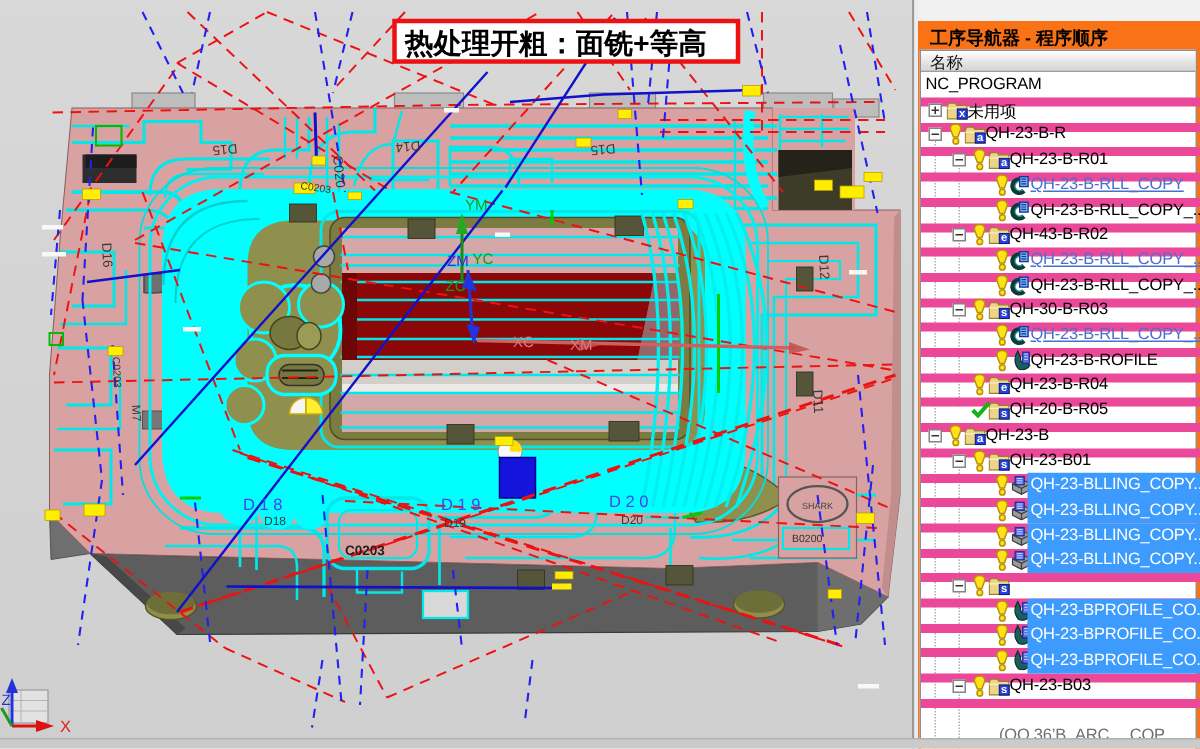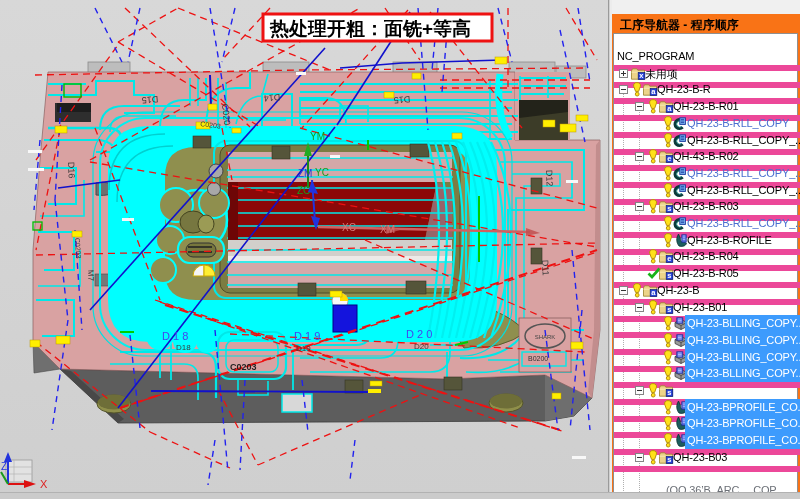--- a/index.html
+++ b/index.html
@@ -10,21 +10,21 @@
 #ptitle{position:absolute;left:8px;top:3px;font-size:12px;font-weight:bold;color:#000;}
 #tree{position:absolute;left:1px;top:19px;width:185px;height:480px;background:#fff;
  border:1px solid #8f8f8f;border-bottom:none;box-sizing:border-box;}
 #thead{position:absolute;left:0;top:0;width:183px;height:14px;
  background:linear-gradient(#ffffff,#e3e3e3 60%,#d6d6d6);border-bottom:1px solid #9d9d9d;
  font-size:11px;padding:0px 0 0 6px;box-sizing:border-box;color:#111;}
 .row{position:absolute;left:0;width:205px;height:17px;font-size:11px;letter-spacing:-0.15px;color:#000;
  border-bottom:6px solid #ec4899;white-space:nowrap;overflow:hidden;}
 .lbl{position:absolute;top:2px;}
 .sel{position:absolute;top:0px;height:16px;background:#3d9bfd;color:#fff;padding:2px 3px 0 2px;}
-.blu{color:#4a6fd0;}
+.blu{color:#4a6fd0;text-decoration:underline;}
 .eb{position:absolute;top:4px;width:9px;height:9px;background:#fcfcfc;border:1px solid #848484;box-sizing:border-box;}
 .eb:before{content:"";position:absolute;left:1px;top:3px;width:5px;height:1px;background:#333;}
 .eb.plus:after{content:"";position:absolute;left:3px;top:1px;width:1px;height:5px;background:#333;}
 #bstrip{position:absolute;left:0;top:492px;width:800px;height:7px;background:#cbcbcb;border-top:1px solid #b2b2b2;box-sizing:border-box;}
 </style>
 </head>
 <body>
 <div id="stage">
 <svg id="gfx" width="612" height="499" viewBox="0 0 612 499">
 <defs>
@@ -320,20 +320,21 @@
 <text x="1" y="470" font-size="10" fill="#2233dd" font-family="Liberation Sans">Z</text>
 <line x1="8" y1="484" x2="1" y2="472" stroke="#1a9a1a" stroke-width="2"></line>
 <rect x="608" y="0" width="1.5" height="499" fill="#9a9a9a"></rect>
 <rect x="609.5" y="0" width="2.5" height="499" fill="#ececec"></rect>
 <rect x="263" y="14" width="229" height="27" fill="#ffffff" stroke="#ee1111" stroke-width="3"></rect>
 <text x="270" y="35" font-size="19" font-weight="bold" fill="#000" font-family="Liberation Sans">热处理开粗：面铣+等高</text>
 </svg>
 <div id="panel">
  <div id="ptitle">工序导航器 - 程序顺序</div>
  <div id="tree">
+ <div id="thead">名称</div>
  <div style="position:absolute;left:9px;top:59px;height:428px;border-left:1px dotted #b0b0b0"></div>
 <div style="position:absolute;left:25px;top:76px;height:161px;border-left:1px dotted #b0b0b0"></div>
 <div style="position:absolute;left:25px;top:276px;height:192px;border-left:1px dotted #b0b0b0"></div>
 <div class="row" style="top:14.0px">
           <span class="lbl" style="left:3px">NC_PROGRAM</span>
         </div>
 <div class="row" style="top:30.7px">
           <span class="eb plus" style="left:5px"></span>
           <svg style="position:absolute;left:17px;top:3px" width="15" height="12" viewBox="0 0 15 12">
             <path d="M0.5 2.8 L0.5 11.2 L13.5 11.2 L13.5 2.2 L6.8 2.2 L5.8 0.8 L1.5 0.8Z" fill="#ecd489" stroke="#99802a" stroke-width="0.8"></path>
@@ -442,21 +443,21 @@
           <svg style="position:absolute;left:34px;top:1px" width="11" height="15" viewBox="0 0 11 15">
             <path d="M5 0.6 C7.6 0.6 9 2.2 8.4 4.4 L6.6 9.4 L3.6 9.4 L1.7 4.4 C1.1 2.2 2.6 0.6 5 0.6Z" fill="#ffe11a" stroke="#b8900a" stroke-width="1"></path>
             <circle cx="5.2" cy="12.1" r="1.9" fill="#ffe11a" stroke="#b8900a" stroke-width="1"></circle>
           </svg>
           <svg style="position:absolute;left:45px;top:3px" width="15" height="12" viewBox="0 0 15 12">
             <path d="M0.5 2.8 L0.5 11.2 L13.5 11.2 L13.5 2.2 L6.8 2.2 L5.8 0.8 L1.5 0.8Z" fill="#ecd489" stroke="#99802a" stroke-width="0.8"></path>
             <path d="M0.5 4.2 L13.5 4.2" stroke="#fdf0c0" stroke-width="0.8"></path>
             <rect x="7.2" y="4.6" width="6.6" height="6.8" fill="#2742d8" stroke="#0a1a77" stroke-width="0.7"></rect>
             <text x="10.3" y="9.9" font-size="7.5" font-weight="bold" fill="#fff" text-anchor="middle" font-family="Liberation Sans">s</text>
           </svg>
-          <span class="lbl" style="left:59px">QH-23-B-R03</span>
+          <span class="lbl" style="left:59px">QH-30-B-R03</span>
         </div>
 <div class="row" style="top:181.0px">
           <svg style="position:absolute;left:49px;top:1px" width="11" height="15" viewBox="0 0 11 15">
             <path d="M5 0.6 C7.6 0.6 9 2.2 8.4 4.4 L6.6 9.4 L3.6 9.4 L1.7 4.4 C1.1 2.2 2.6 0.6 5 0.6Z" fill="#ffe11a" stroke="#b8900a" stroke-width="1"></path>
             <circle cx="5.2" cy="12.1" r="1.9" fill="#ffe11a" stroke="#b8900a" stroke-width="1"></circle>
           </svg>
           <svg style="position:absolute;left:59px;top:2px" width="13" height="14" viewBox="0 0 13 14">
             <path d="M9.2 3.6 A4.4 4.4 0 1 0 9.6 10.2" stroke="#0c3a3a" stroke-width="3.2" fill="none"></path>
             <path d="M8.8 4.4 A3.2 3.2 0 1 0 9 9.4" stroke="#2e9898" stroke-width="0.9" fill="none"></path>
             <rect x="6.8" y="0.8" width="5.6" height="6.6" fill="#7ab2f0" stroke="#16369c" stroke-width="0.9"></rect>
@@ -492,21 +493,21 @@
 <div class="row" style="top:231.1px">
           <svg style="position:absolute;left:33px;top:2px" width="14" height="12" viewBox="0 0 14 12">
             <path d="M1.5 6.5 L5 10 L12.5 1.5" stroke="#17b217" stroke-width="2.7" fill="none"></path>
           </svg>
           <svg style="position:absolute;left:45px;top:3px" width="15" height="12" viewBox="0 0 15 12">
             <path d="M0.5 2.8 L0.5 11.2 L13.5 11.2 L13.5 2.2 L6.8 2.2 L5.8 0.8 L1.5 0.8Z" fill="#ecd489" stroke="#99802a" stroke-width="0.8"></path>
             <path d="M0.5 4.2 L13.5 4.2" stroke="#fdf0c0" stroke-width="0.8"></path>
             <rect x="7.2" y="4.6" width="6.6" height="6.8" fill="#2742d8" stroke="#0a1a77" stroke-width="0.7"></rect>
             <text x="10.3" y="9.9" font-size="7.5" font-weight="bold" fill="#fff" text-anchor="middle" font-family="Liberation Sans">s</text>
           </svg>
-          <span class="lbl" style="left:59px">QH-23-B-R05</span>
+          <span class="lbl" style="left:59px">QH-20-B-R05</span>
         </div>
 <div class="row" style="top:247.8px">
           <span class="eb" style="left:5px"></span>
           <svg style="position:absolute;left:18px;top:1px" width="11" height="15" viewBox="0 0 11 15">
             <path d="M5 0.6 C7.6 0.6 9 2.2 8.4 4.4 L6.6 9.4 L3.6 9.4 L1.7 4.4 C1.1 2.2 2.6 0.6 5 0.6Z" fill="#ffe11a" stroke="#b8900a" stroke-width="1"></path>
             <circle cx="5.2" cy="12.1" r="1.9" fill="#ffe11a" stroke="#b8900a" stroke-width="1"></circle>
           </svg>
           <svg style="position:absolute;left:29px;top:3px" width="15" height="12" viewBox="0 0 15 12">
             <path d="M0.5 2.8 L0.5 11.2 L13.5 11.2 L13.5 2.2 L6.8 2.2 L5.8 0.8 L1.5 0.8Z" fill="#ecd489" stroke="#99802a" stroke-width="0.8"></path>
             <path d="M0.5 4.2 L13.5 4.2" stroke="#fdf0c0" stroke-width="0.8"></path>

